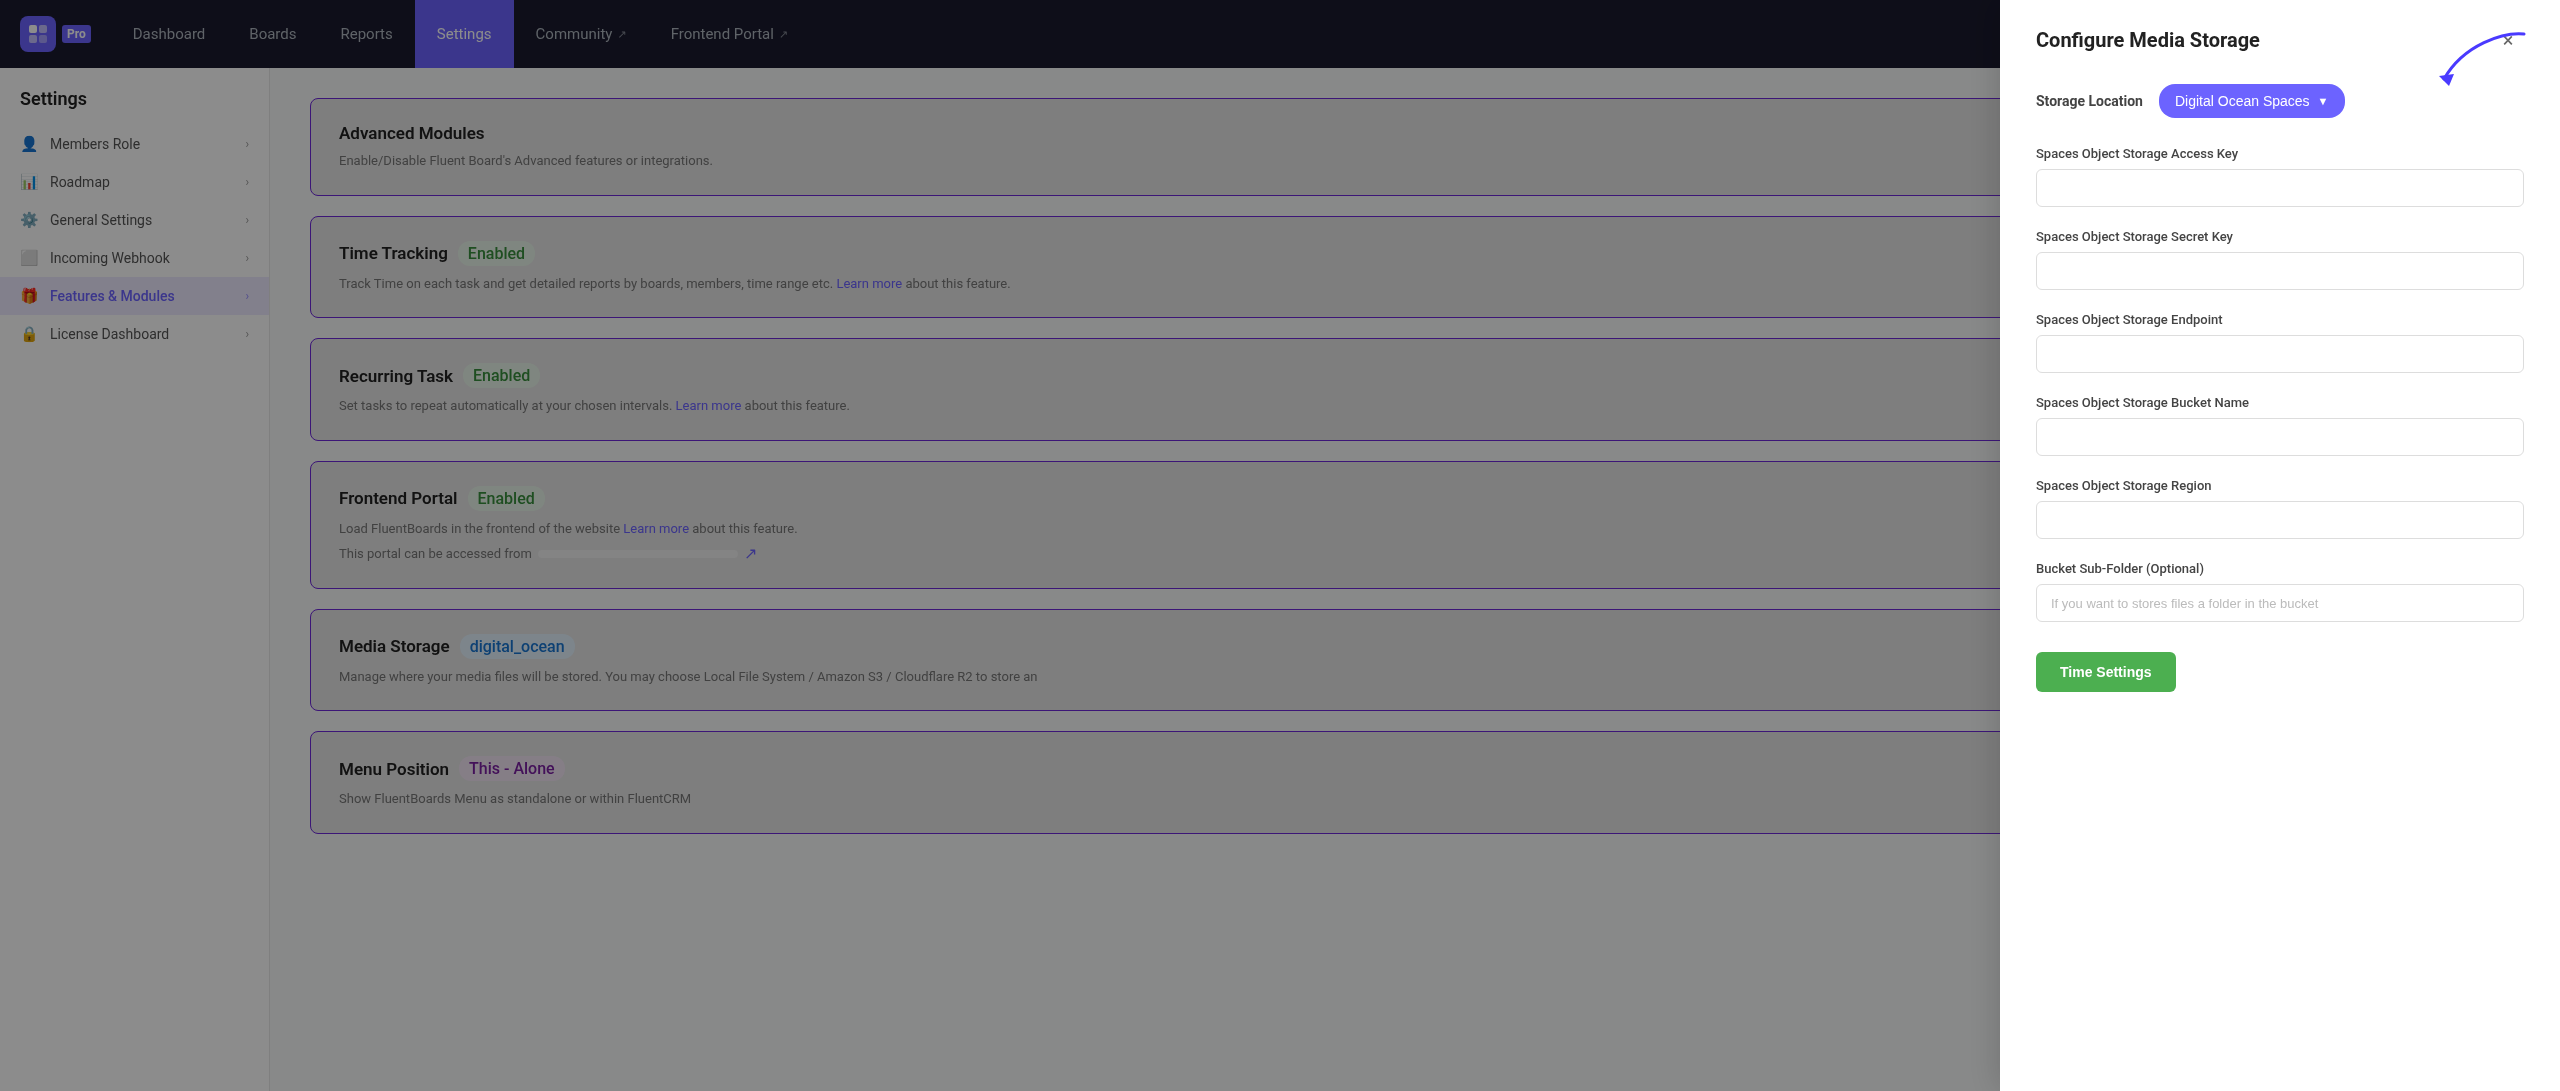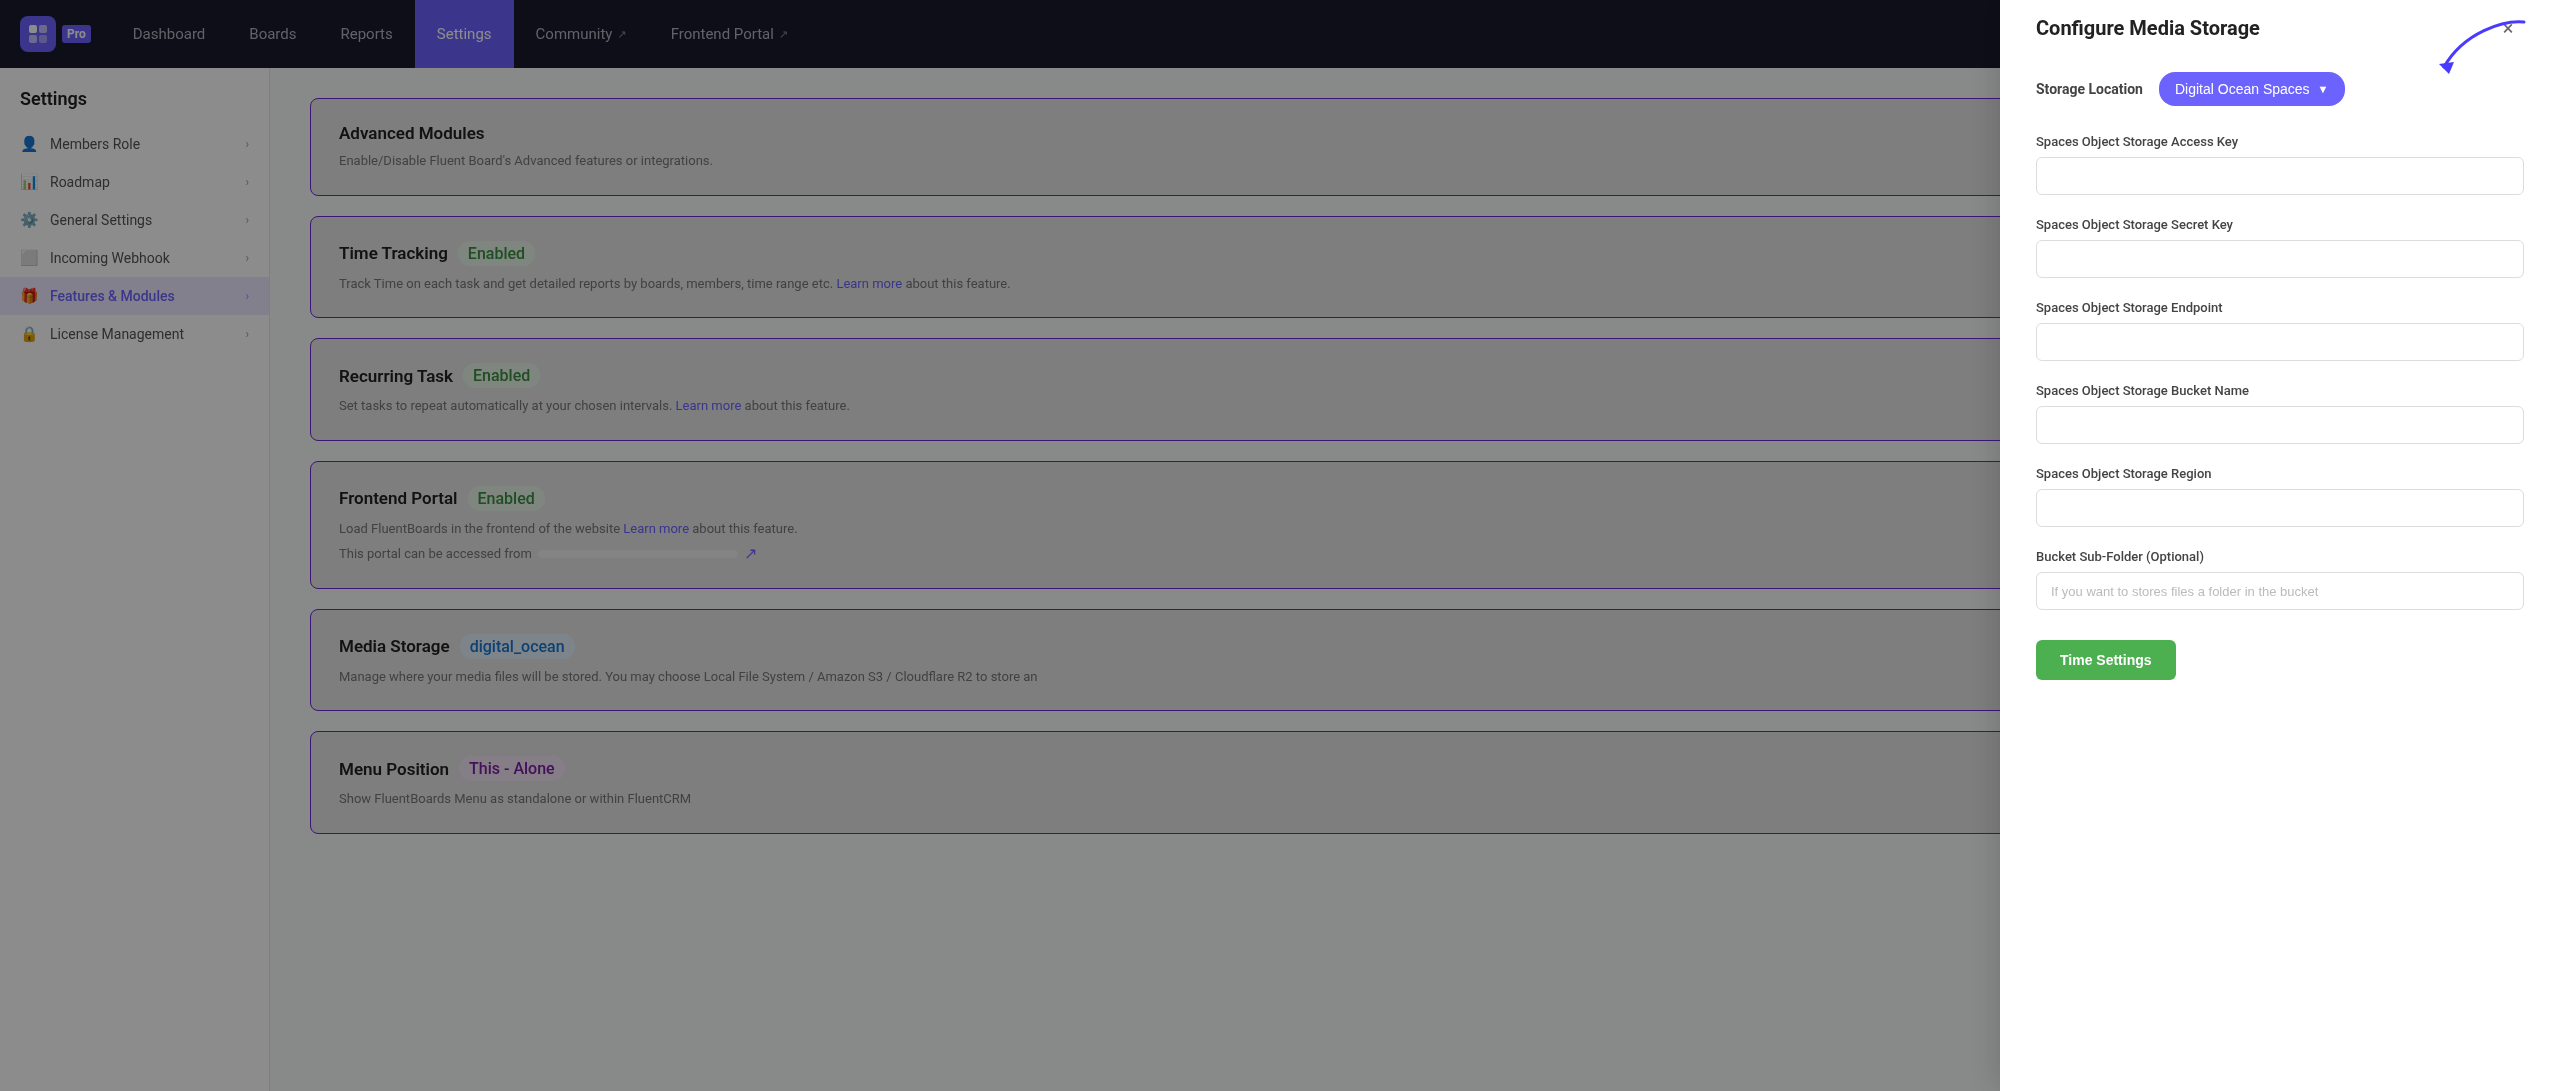--- a/index.html
+++ b/index.html
@@ -191,21 +191,21 @@
     }
 
     
     .modal-panel {
       position: fixed;
       top: 0; right: 0;
       width: 560px;
       height: 100vh;
       background: white;
       z-index: 200;
-      padding: 12px 36px;
+      padding: 24px 36px;
       overflow-y: auto;
       box-shadow: -4px 0 30px rgba(0,0,0,0.15);
     }
     .modal-header {
       display: flex;
       align-items: center;
       justify-content: space-between;
       margin-bottom: 28px;
     }
     .modal-title {
@@ -358,21 +358,21 @@
       <span class="item-label">Incoming Webhook</span>
       <span class="chevron">›</span>
     </div>
     <div class="sidebar-item active">
       <span class="item-icon">🎁</span>
       <span class="item-label">Features &amp; Modules</span>
       <span class="chevron">›</span>
     </div>
     <div class="sidebar-item">
       <span class="item-icon">🔒</span>
-      <span class="item-label">License Management</span>
+      <span class="item-label">License Dashboard</span>
       <span class="chevron">›</span>
     </div>
   </aside>
 
   <main class="content">
     <div class="section-card">
       <div class="section-header">
         <h2 class="section-title">Advanced Modules</h2>
       </div>
       <p class="section-desc">Enable/Disable Fluent Board's Advanced features or integrations.</p>

